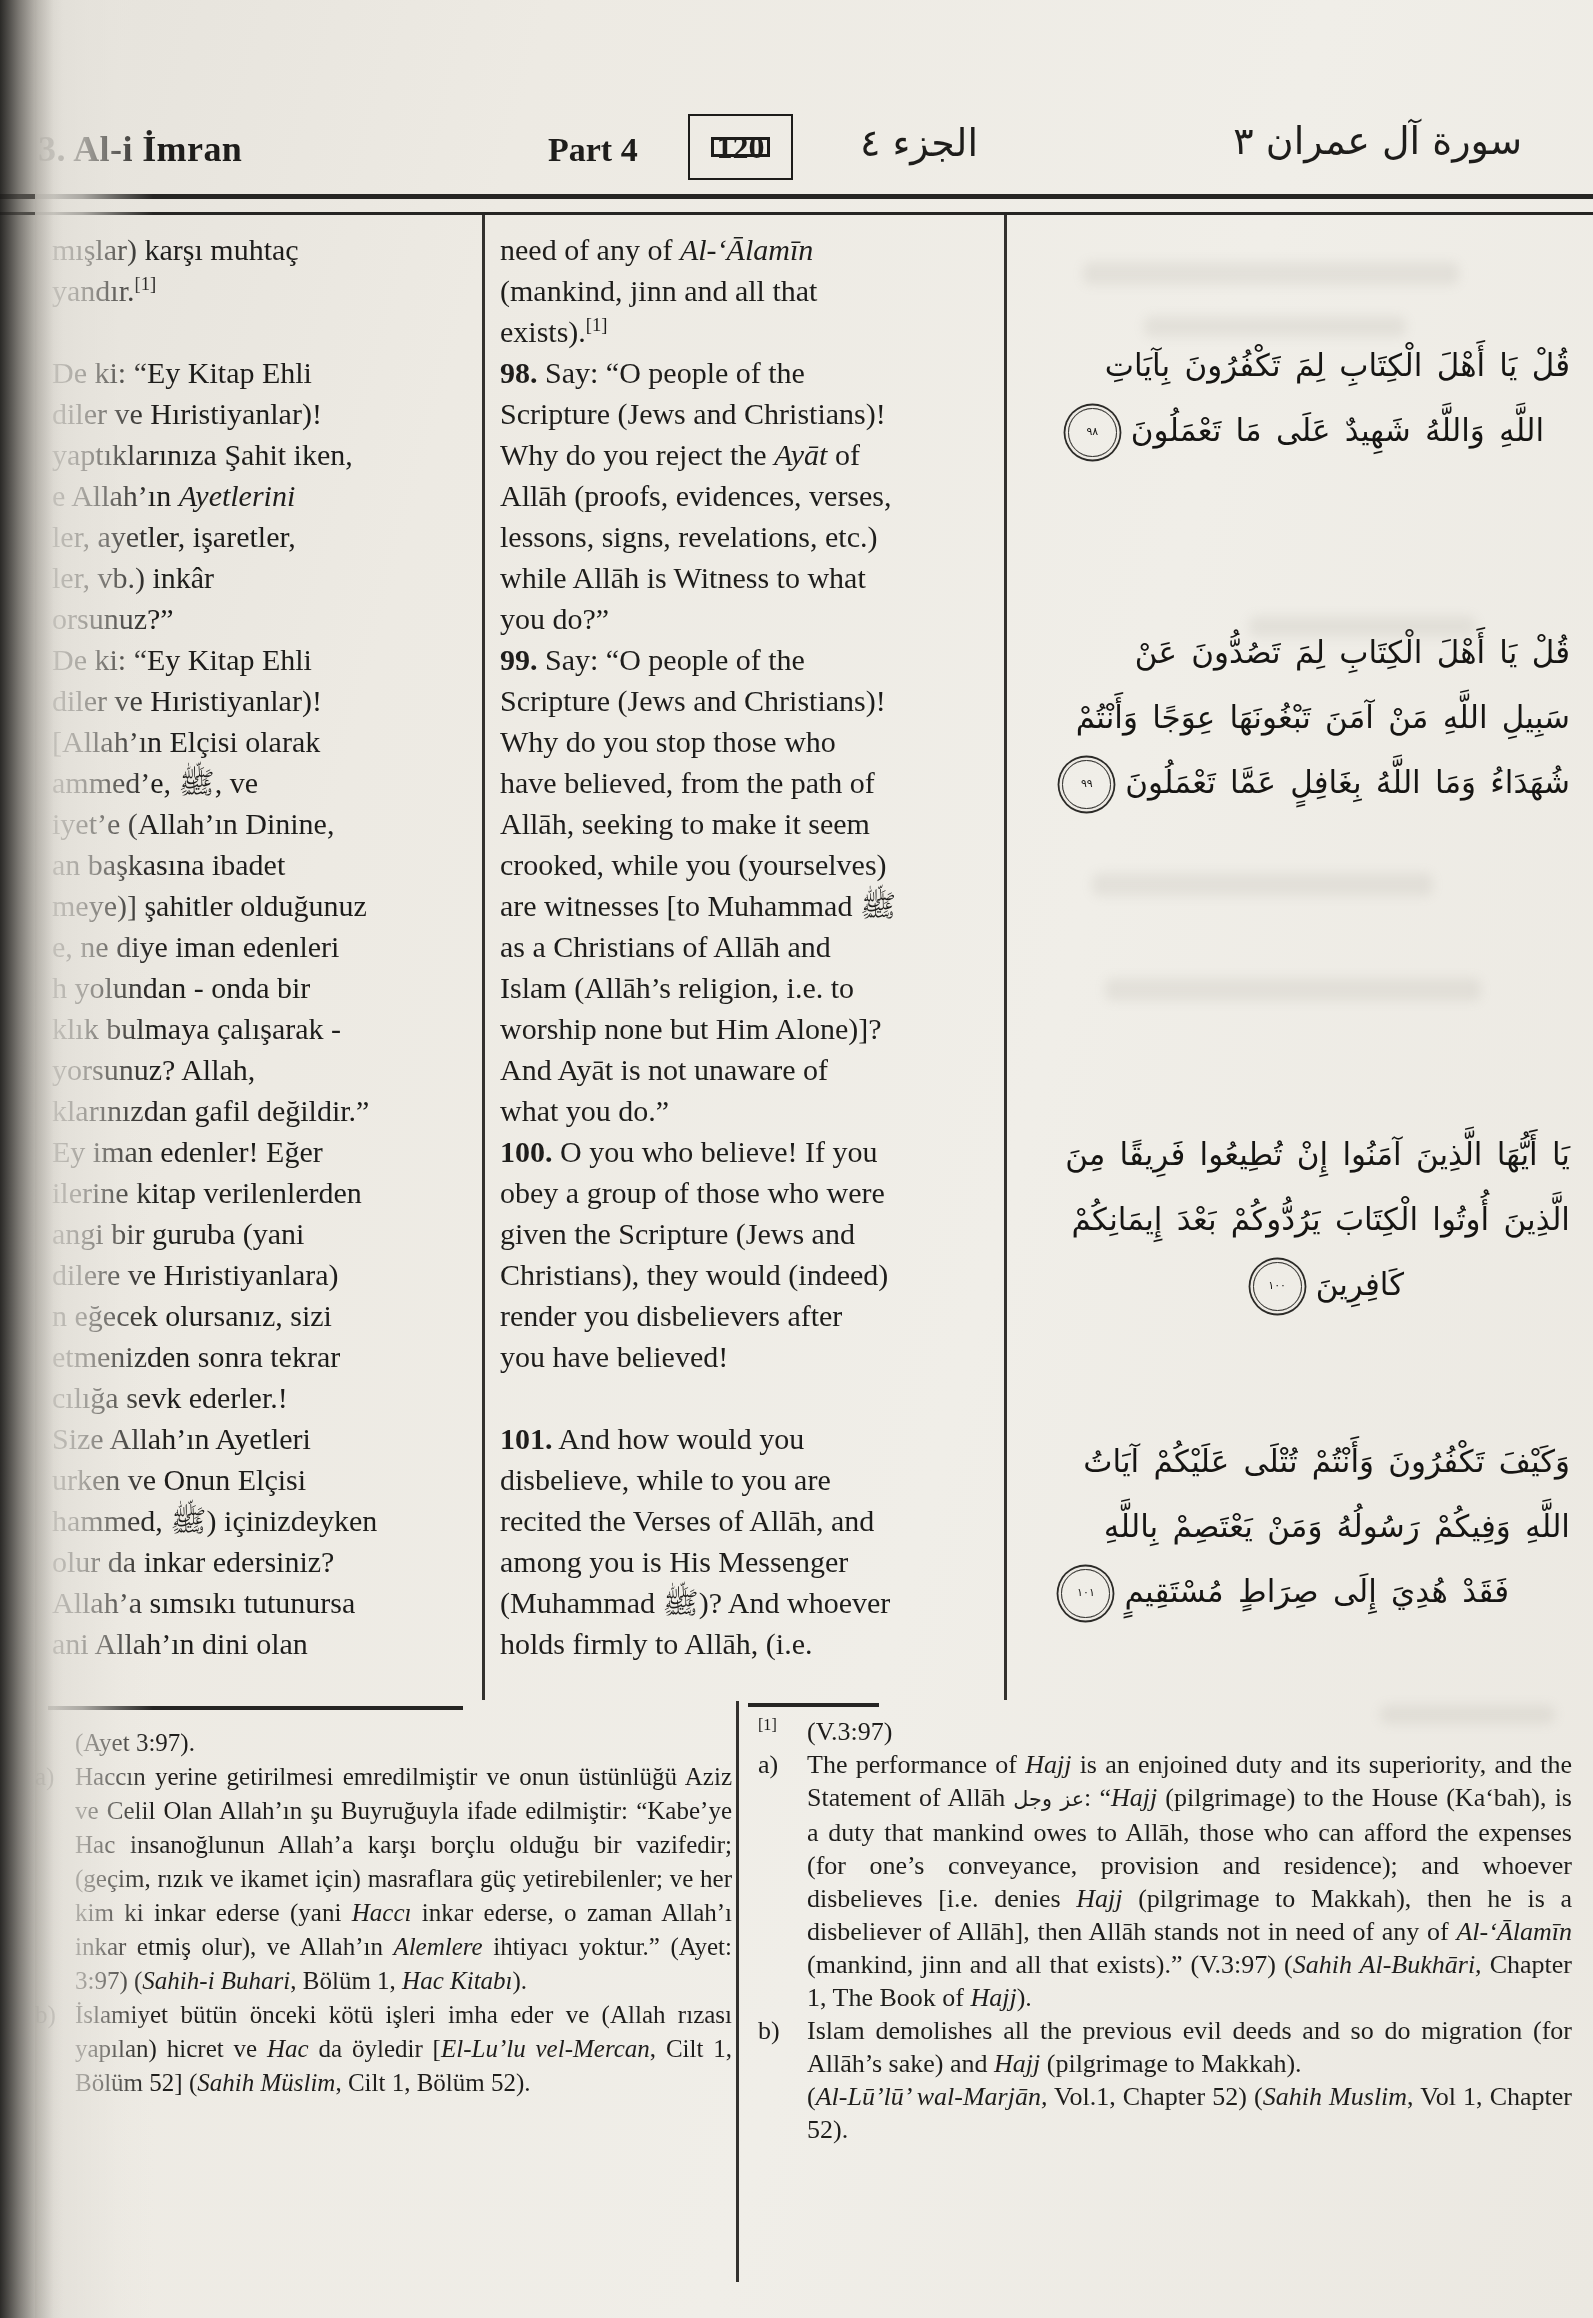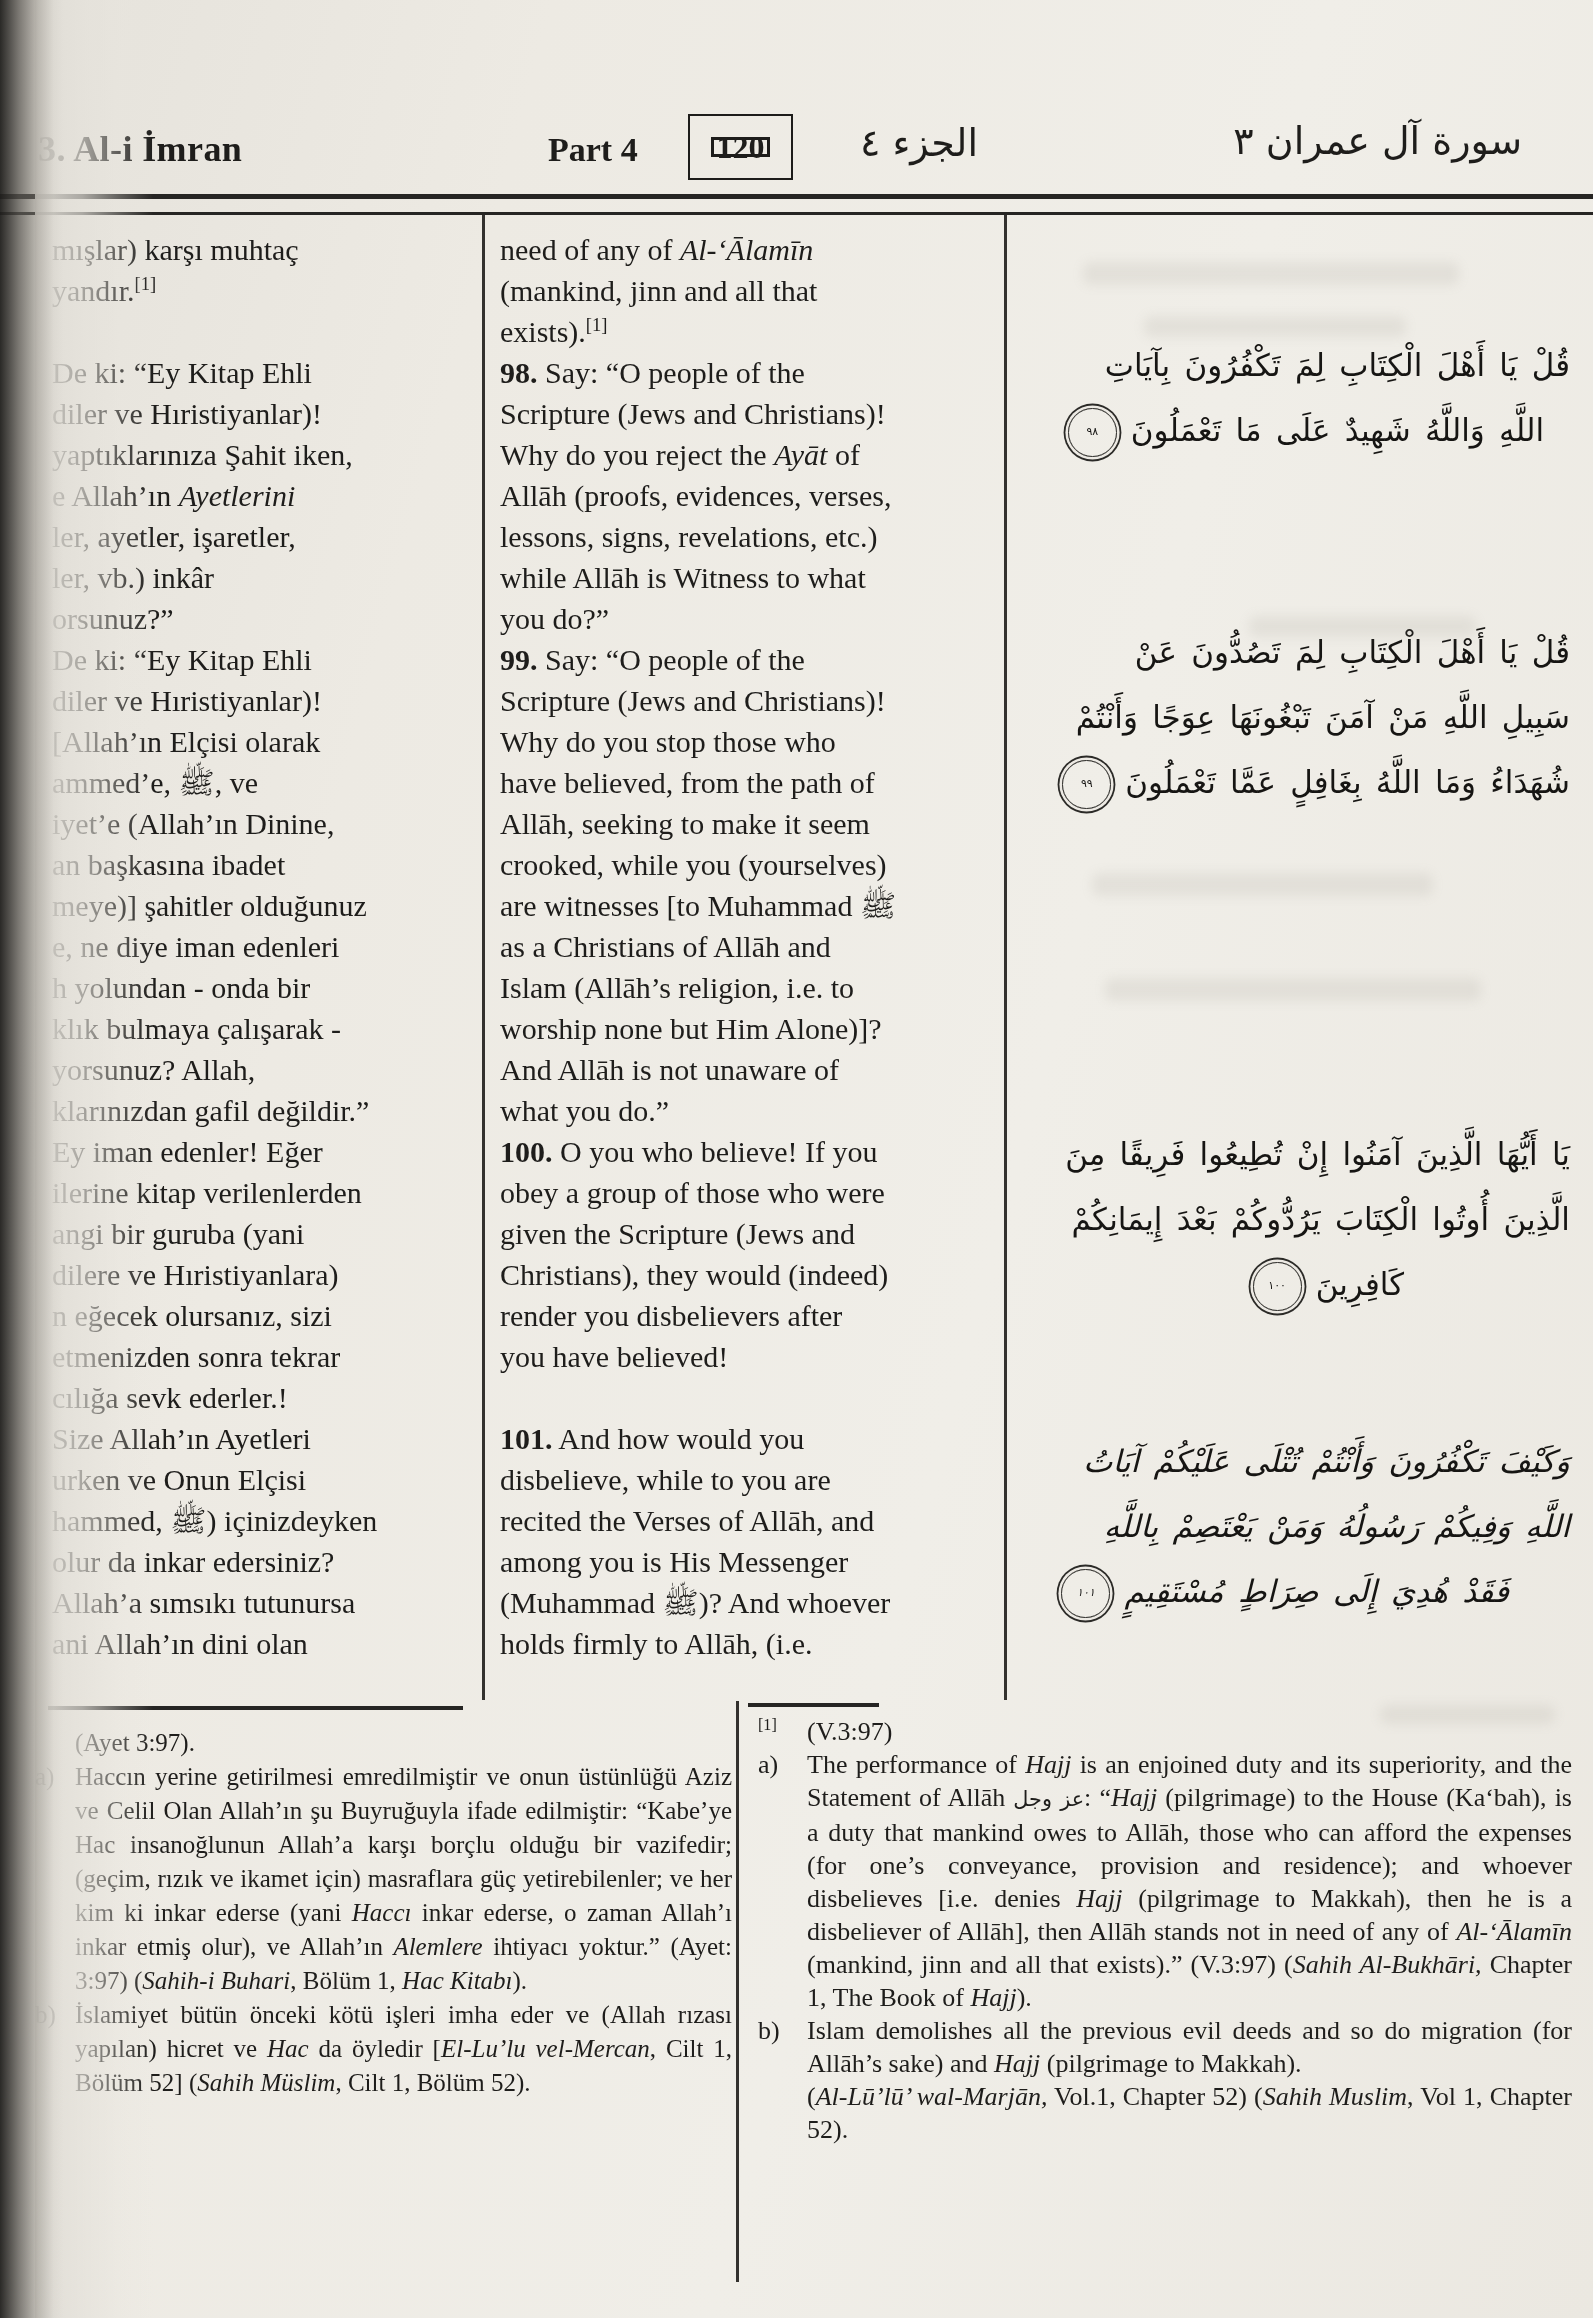--- a/index.html
+++ b/index.html
@@ -29,21 +29,21 @@
   .col-english { left:500px; width:498px; }
   sup { font-size:.62em; vertical-align:super; line-height:0; }
   
   .col-arabic { position:absolute; left:1020px; top:215px; width:550px;
                 direction:rtl; text-align:right; font-family:"DejaVu Sans",sans-serif;
                 font-size:31px; color:#161513; word-spacing:4.4px; }
   .verse .aline { height:65px; line-height:65px; white-space:nowrap; }
   .verse:nth-child(1) { margin-top:118px; }
   .verse:nth-child(2) { margin-top:157px; }
   .verse:nth-child(3) { margin-top:307px; }
-  .verse:nth-child(4) { margin-top:112px;font-style:italic; }
+  .verse:nth-child(4) { margin-top:112px; }
   .verse:nth-child(1) .aline:last-child { padding-right:26px; }
   .verse:nth-child(3) .aline:last-child { padding-right:166px; }
   .verse:nth-child(4) .aline:last-child { padding-right:61px; }
   .medallion { display:inline-flex; align-items:center; justify-content:center;
                width:47px; height:47px; border:1.7px solid #2b2a27; border-radius:50%;
                box-shadow: 0 0 0 2.6px #edeae4, 0 0 0 4.4px #2b2a27;
                margin:0 14px 0 5.2px; vertical-align:middle; }
   .mnum { font-size:11px; line-height:1; transform:translateY(-0.9px); }
   
   .fnrule-l { position:absolute; left:48px;  top:1706px; width:415px; height:3.5px; background:#262523; }
@@ -139,21 +139,21 @@
       <div class="line"><b>99.</b> Say: “O people of the</div>
       <div class="line">Scripture (Jews and Christians)!</div>
       <div class="line">Why do you stop those who</div>
       <div class="line">have believed, from the path of</div>
       <div class="line">Allāh, seeking to make it seem</div>
       <div class="line">crooked, while you (yourselves)</div>
       <div class="line">are witnesses [to Muhammad ﷺ</div>
       <div class="line">as a Christians of Allāh and</div>
       <div class="line">Islam (Allāh’s religion, i.e. to</div>
       <div class="line">worship none but Him Alone)]?</div>
-      <div class="line">And Allāh is not unaware of</div>
+      <div class="line">And Ayāt is not unaware of</div>
       <div class="line">what you do.”</div>
       <div class="line"><b>100.</b> O you who believe! If you</div>
       <div class="line">obey a group of those who were</div>
       <div class="line">given the Scripture (Jews and</div>
       <div class="line">Christians), they would (indeed)</div>
       <div class="line">render you disbelievers after</div>
       <div class="line">you have believed!</div>
       <div class="line">&nbsp;</div>
       <div class="line"><b>101.</b> And how would you</div>
       <div class="line">disbelieve, while to you are</div>

